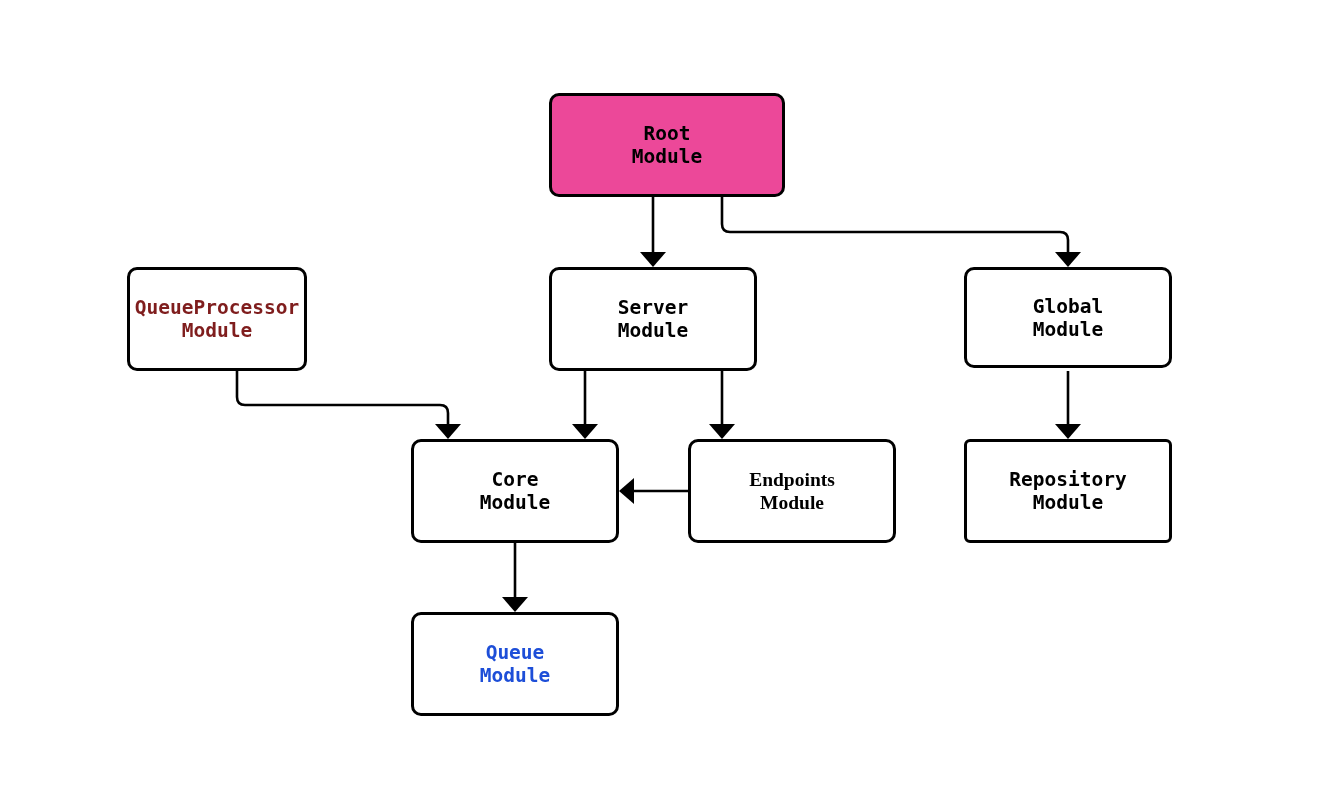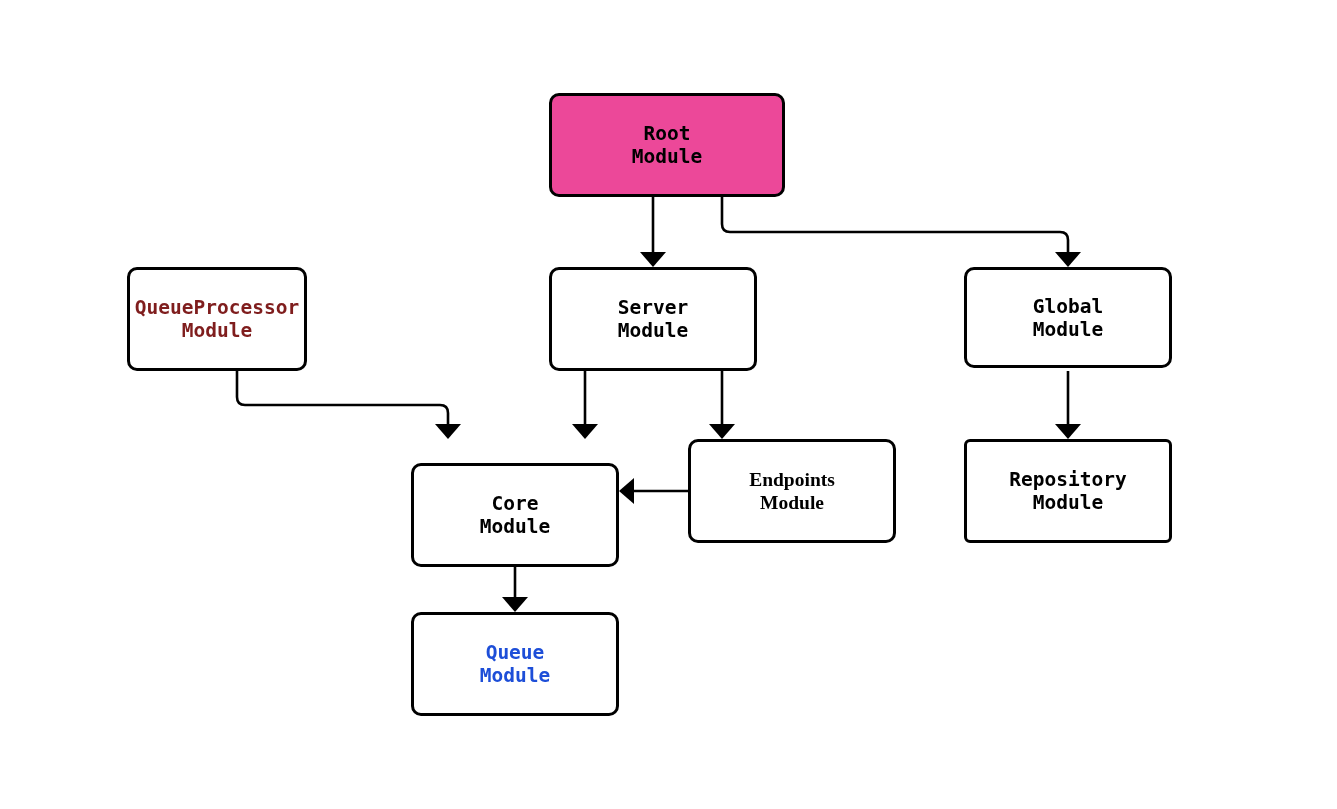--- a/index.html
+++ b/index.html
@@ -66,21 +66,21 @@
         <span>Module</span>
       </div>
       <div class="node" style="left: 549px; top: 267px; width: 208px; height: 104px; border-color: rgb(0, 0, 0); background: rgb(255, 255, 255); color: rgb(0, 0, 0);">
         <span>Server</span>
         <span>Module</span>
       </div>
       <div class="node" style="left: 964px; top: 267px; width: 208px; height: 101px; border-color: rgb(0, 0, 0); background: rgb(255, 255, 255); color: rgb(0, 0, 0);">
         <span>Global</span>
         <span>Module</span>
       </div>
-      <div class="node" style="left: 411px; top: 439px; width: 208px; height: 104px; border-color: rgb(0, 0, 0); background: rgb(255, 255, 255); color: rgb(0, 0, 0); margin-top: 24px;">
+      <div class="node" style="left: 411px; top: 439px; width: 208px; height: 104px; border-color: rgb(0, 0, 0); background: rgb(255, 255, 255); color: rgb(0, 0, 0);">
         <span>Core</span>
         <span>Module</span>
       </div>
       <div class="node" style="left: 688px; top: 439px; width: 208px; height: 104px; border-color: rgb(0, 0, 0); background: rgb(255, 255, 255); color: rgb(0, 0, 0); font-family: Liberation Serif, serif;">
         <span>Endpoints</span>
         <span>Module</span>
       </div>
       <div class="node" style="left: 964px; top: 439px; width: 208px; height: 104px; border-color: rgb(0, 0, 0); background: rgb(255, 255, 255); color: rgb(0, 0, 0); border-radius: 6px;">
         <span>Repository</span>
         <span>Module</span>

